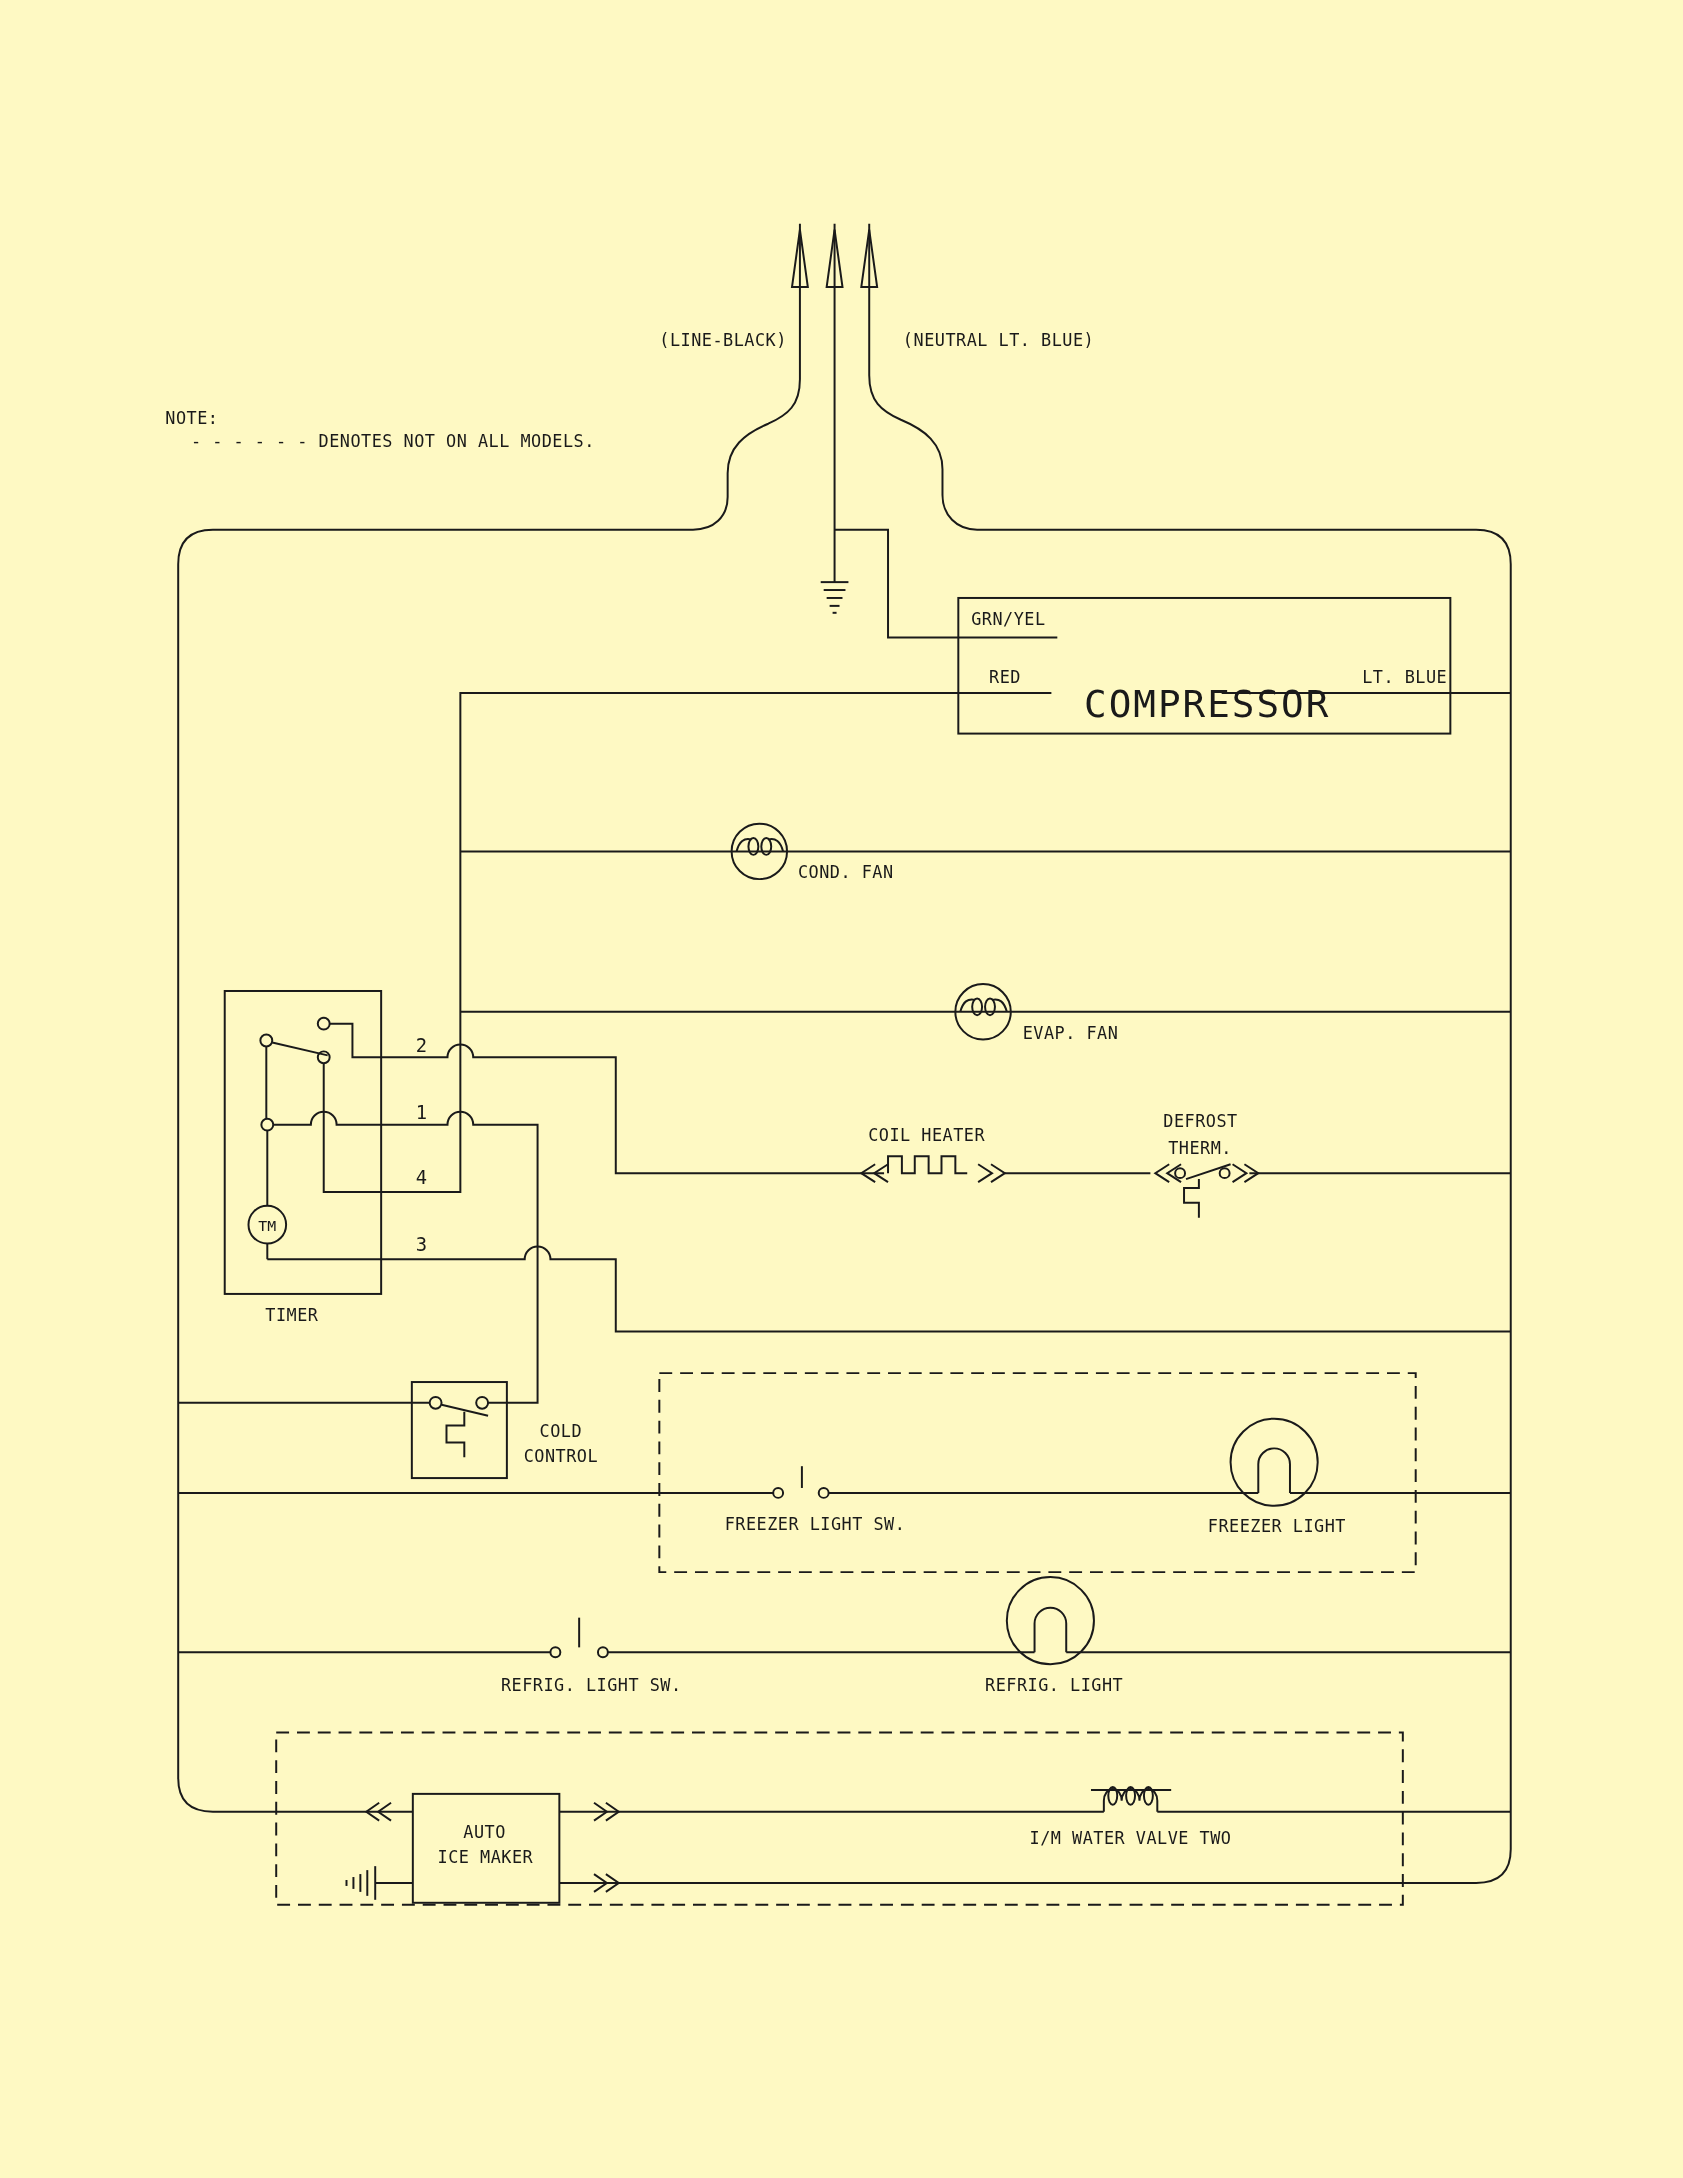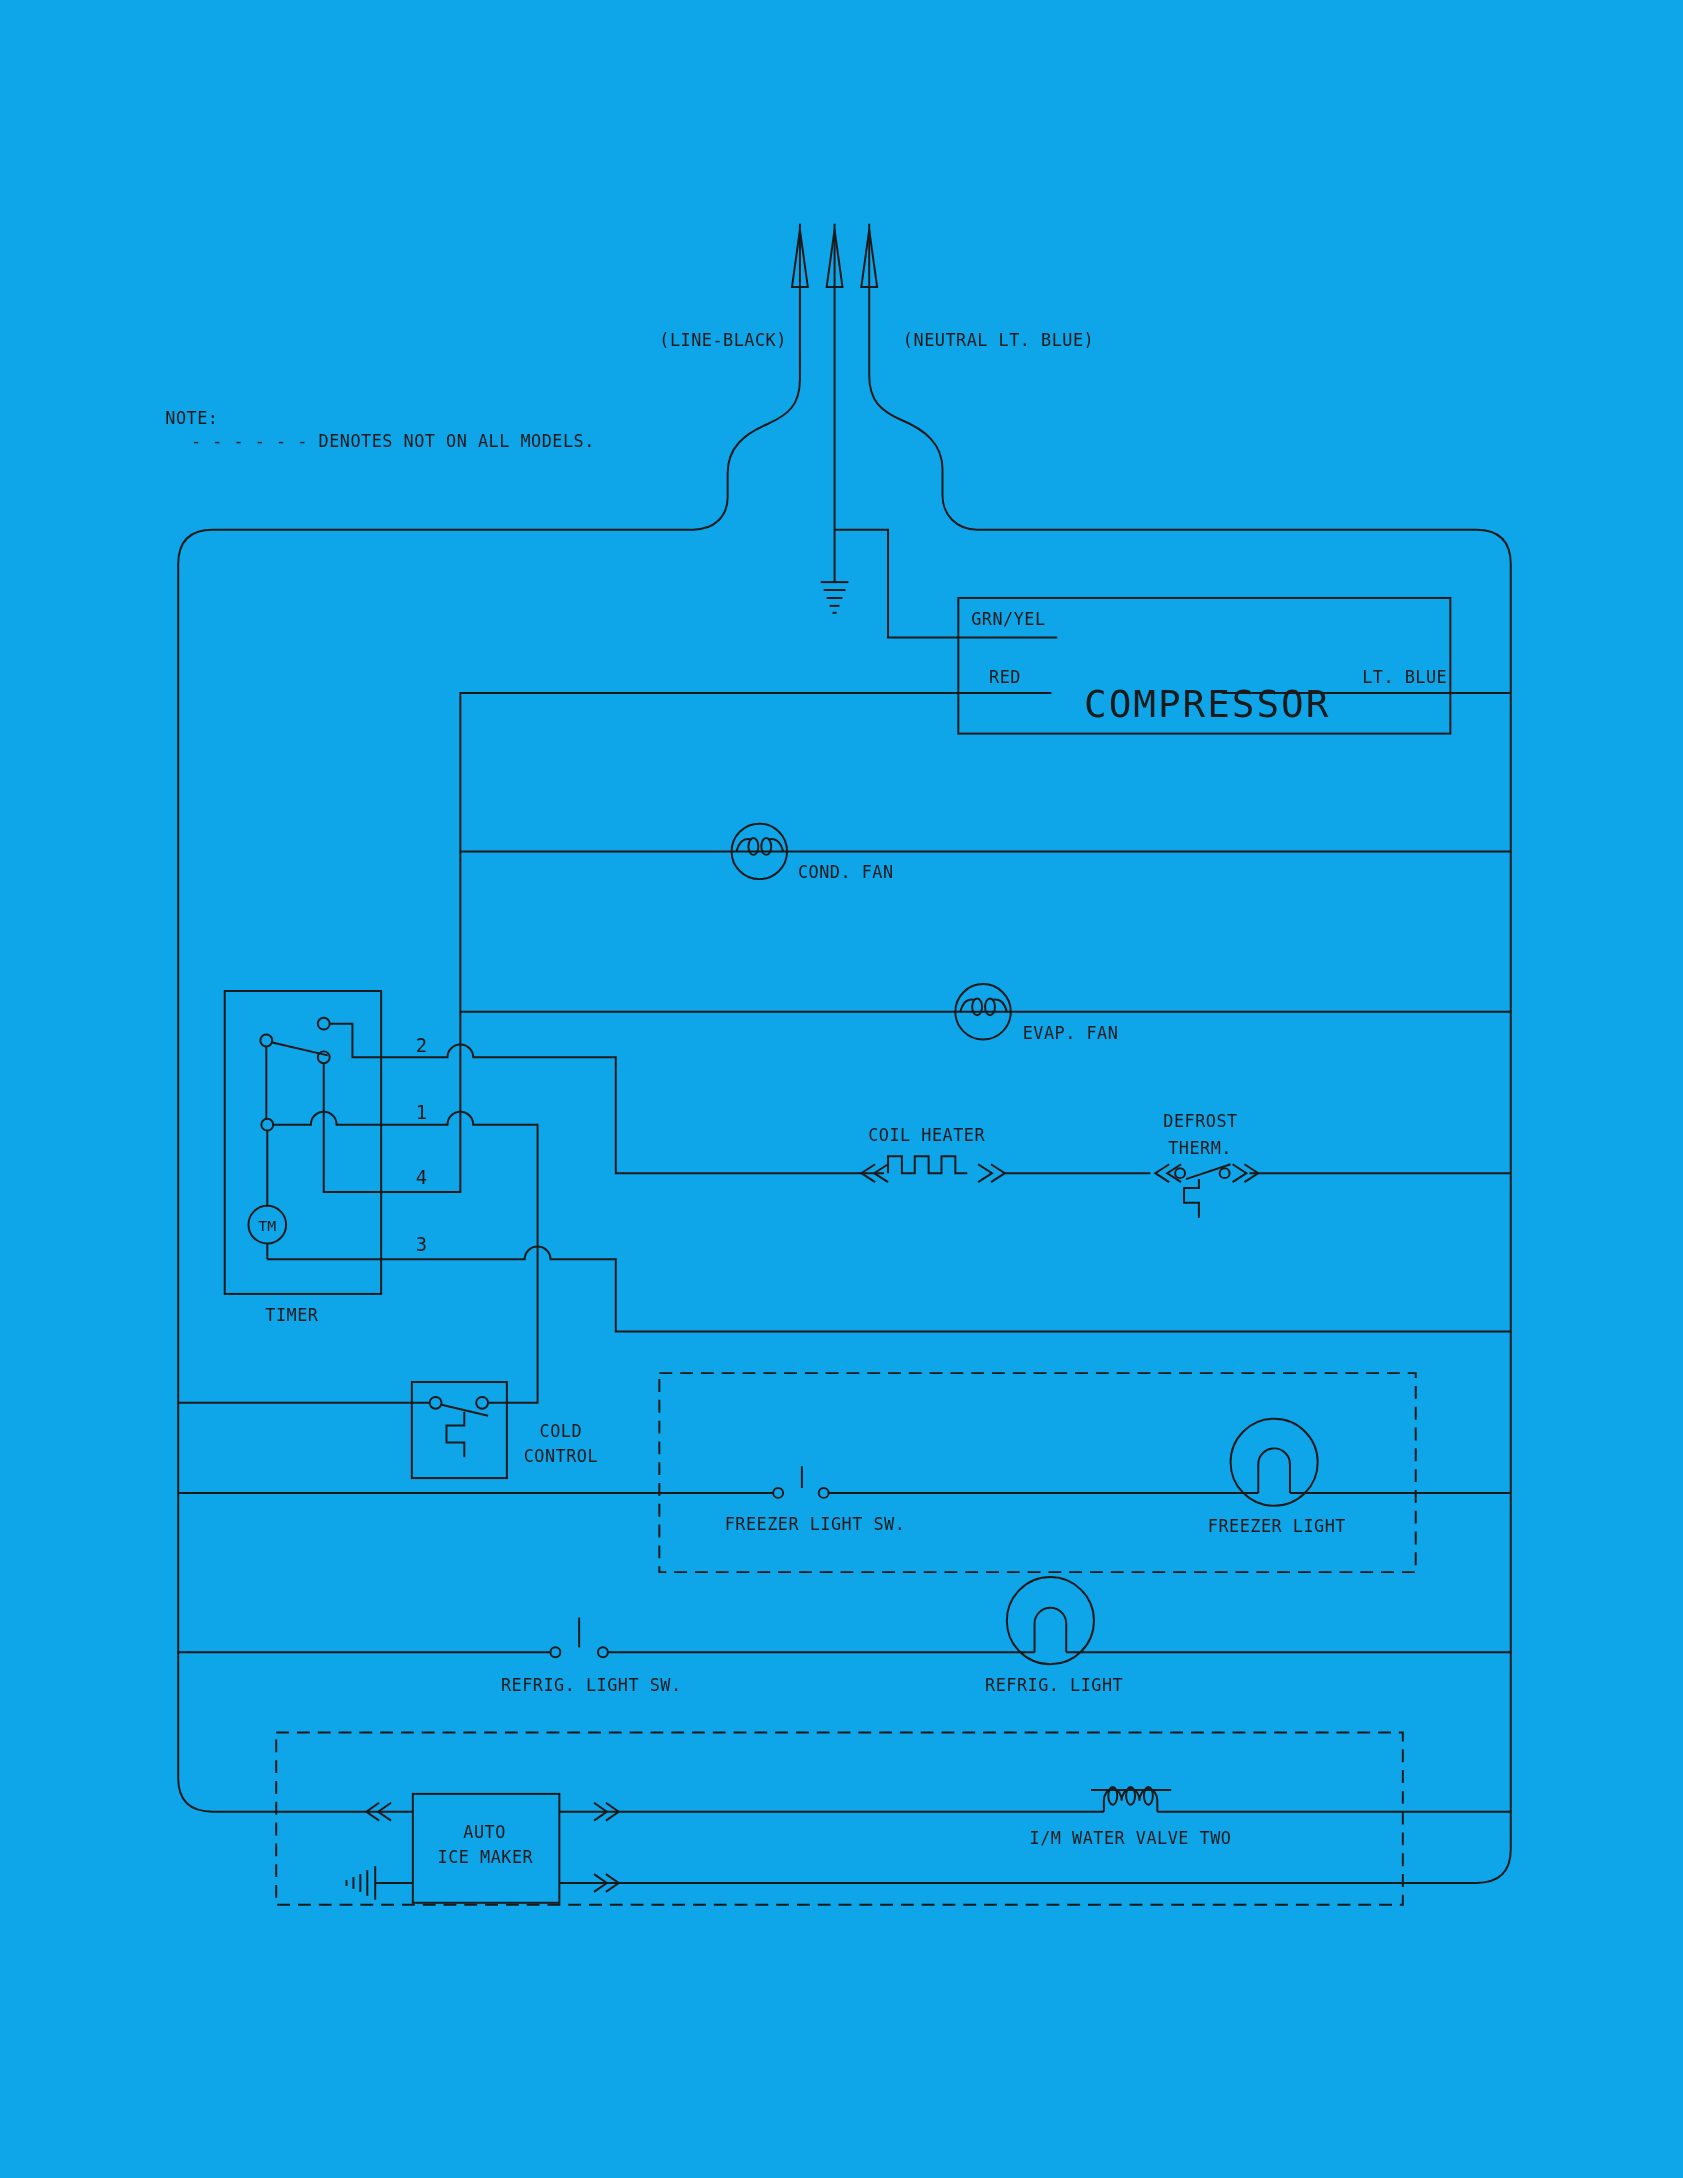--- a/index.html
+++ b/index.html
@@ -1,16 +1,16 @@
 <!DOCTYPE html>
 <html><head>
 <meta charset="utf-8">
 <style>
   html,body{margin:0;padding:0;background:#ffffff;}
-  .page{width:1683px;height:2178px;position:relative;background:#0ea5e9;}
+  .page{width:1683px;height:2178px;position:relative;background:#fef9c3;}
   svg{display:block;}
   .wire{stroke:#1a1a1a;stroke-width:2;fill:none;}
   .dash{stroke:#1a1a1a;stroke-width:2;fill:none;stroke-dasharray:13 8;}
   .lbl{font-family:"DejaVu Sans Mono",monospace;font-size:17px;letter-spacing:0.5px;fill:#1a1a1a;}
   .big{font-family:"DejaVu Sans Mono",monospace;font-size:38px;letter-spacing:2px;fill:#1a1a1a;}
   .num{font-family:"DejaVu Sans Mono",monospace;font-size:19px;fill:#1a1a1a;}
   .tm{font-family:"DejaVu Sans Mono",monospace;font-size:15px;fill:#1a1a1a;text-anchor:middle;}
 </style>
 </head>
 <body>

